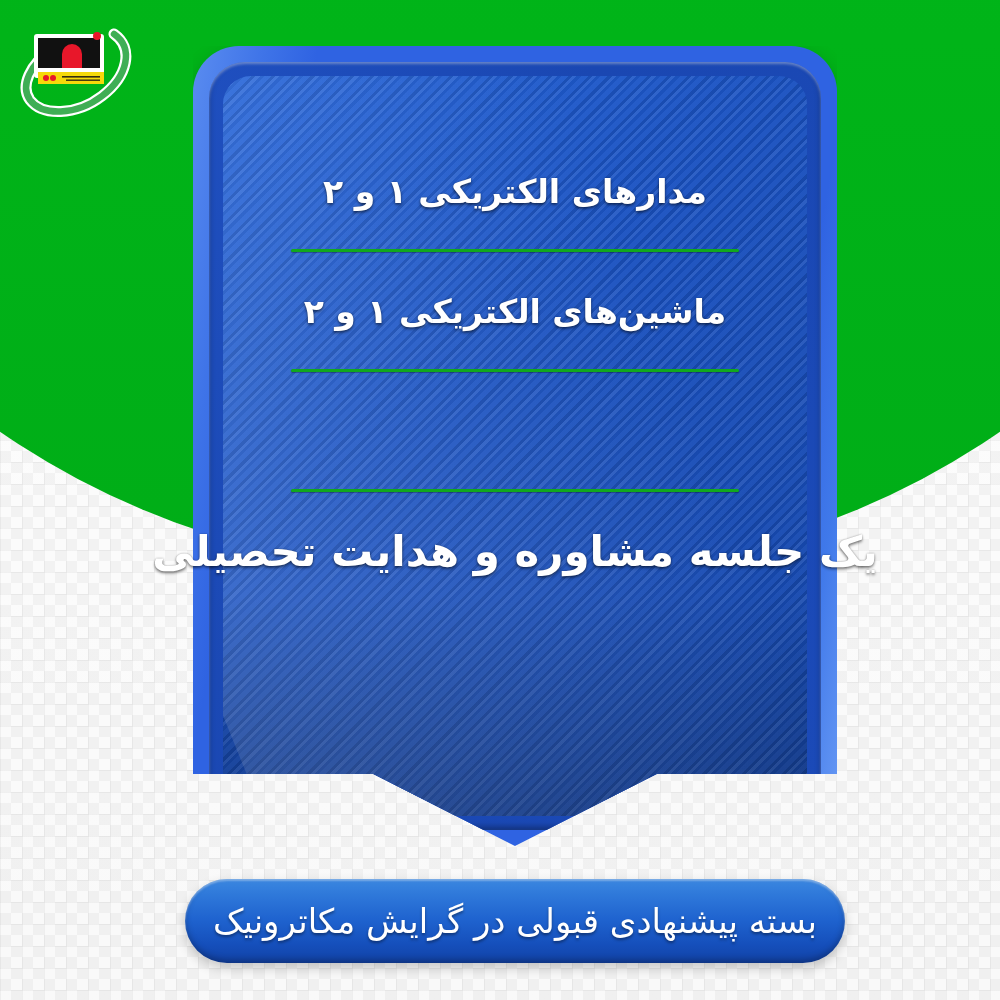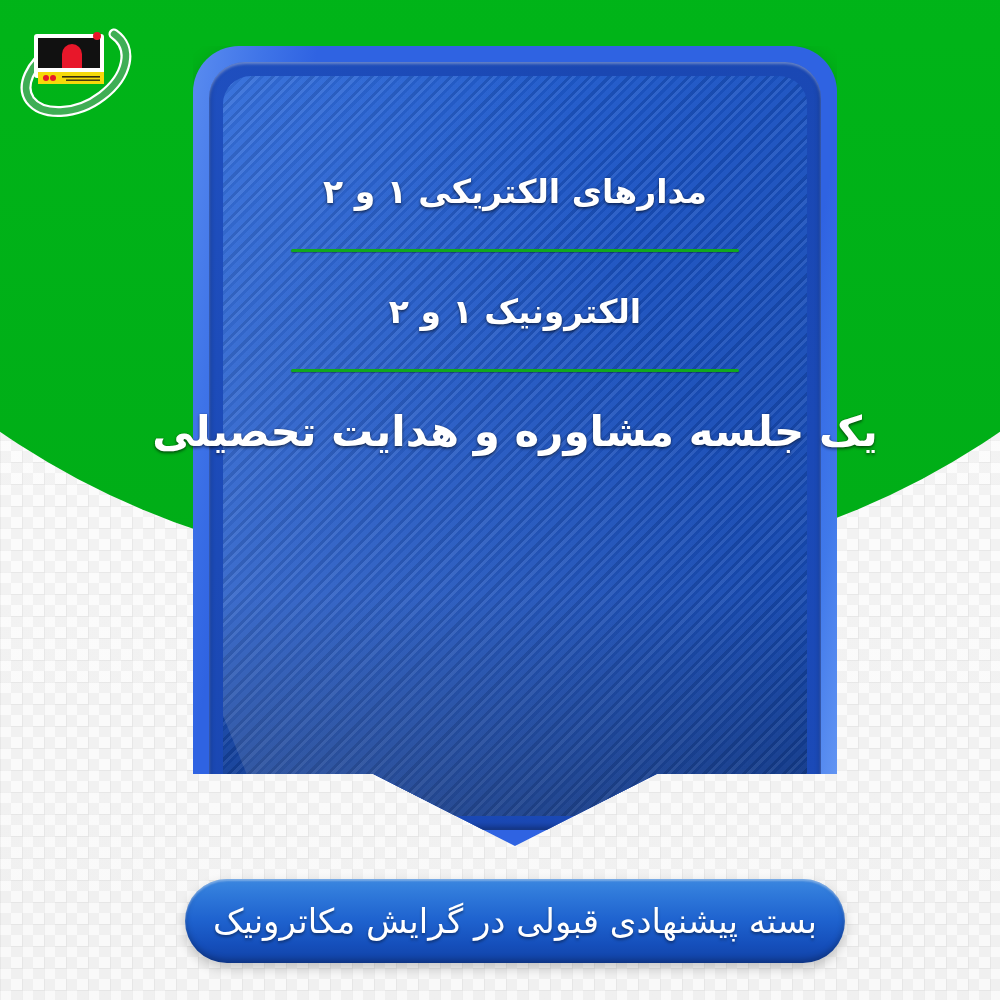--- a/index.html
+++ b/index.html
@@ -266,21 +266,24 @@
       <div class="card-rim"></div>
       <div class="card-face"></div>
     </div>
 
     <div class="course-list">
       <div class="course-row">
         <div class="course-text">مدارهای الکتریکی ۱ و ۲</div>
         <div class="course-sep"></div>
       </div>
       <div class="course-row">
-        <div class="course-text">الکترونیک ۱ و ۲</div>
+        <div class="course-text">ماشین‌های الکتریکی ۱ و ۲</div>
+        <div class="course-sep"></div>
+      </div>
+      <div class="course-row">
         <div class="course-sep"></div>
       </div>
       <div class="course-row">
         <div class="course-text wide">یک جلسه مشاوره و هدایت تحصیلی</div>
 
       </div>
     </div>
   </div>
 
   <div class="banner">

